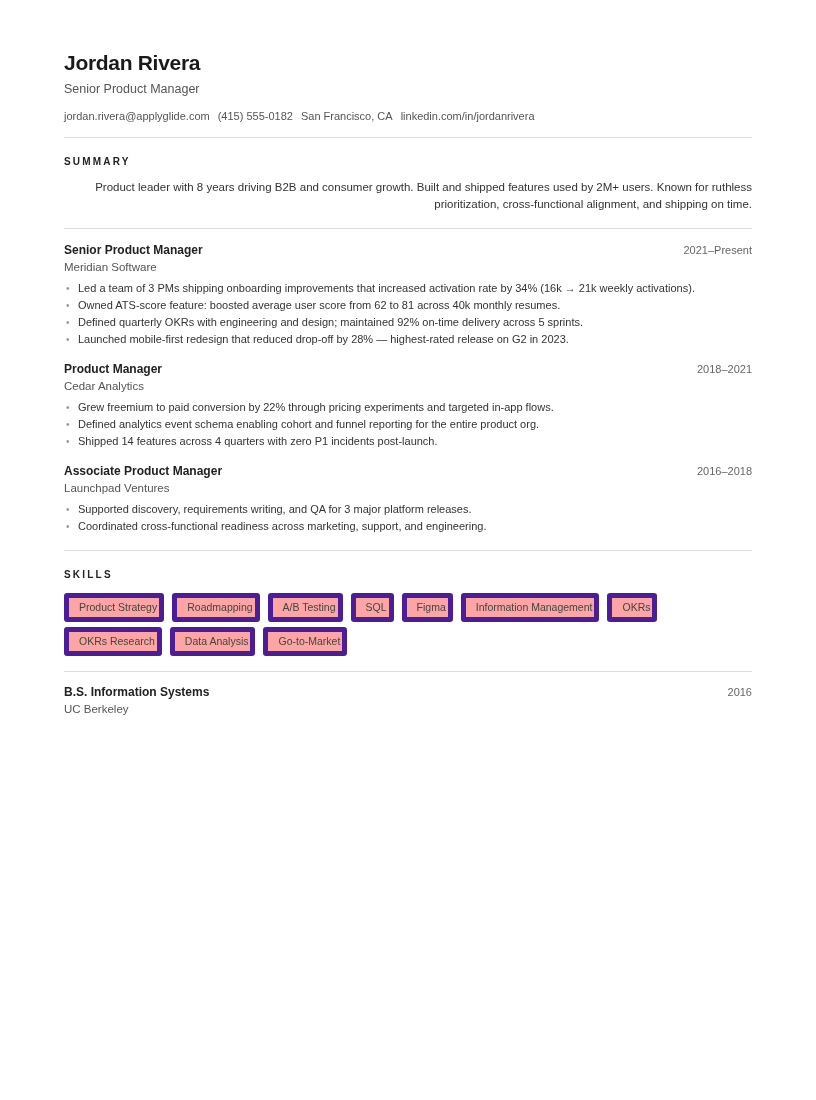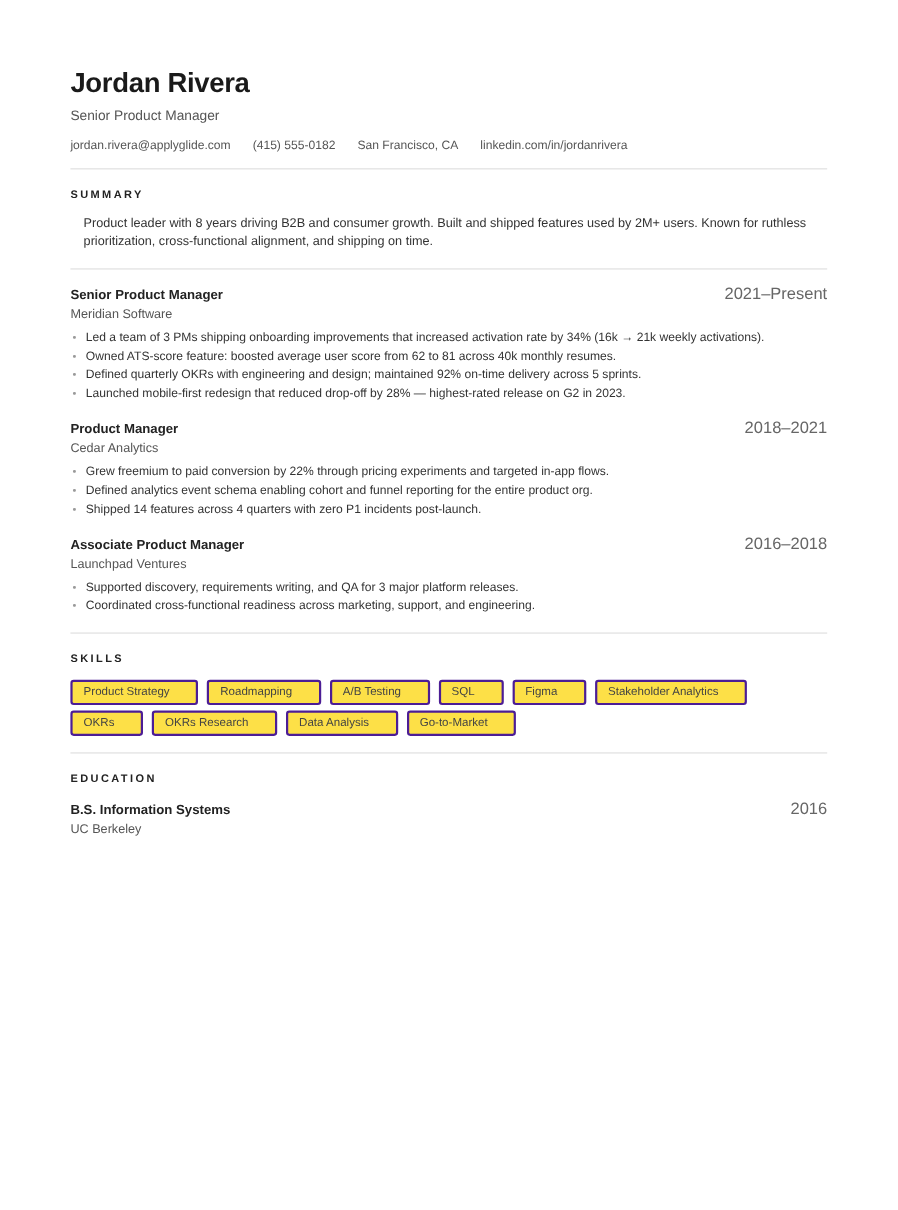--- a/index.html
+++ b/index.html
@@ -8,34 +8,34 @@
     width: 816px;
     height: 1100px;
     background: #ffffff;
     font-family: "Liberation Sans", sans-serif;
     color: #333333;
   }
   .page { padding: 50px 64px 0 64px; }
 
   
   .name {
-    font-size: 25px;
+    font-size: 21px;
     font-weight: bold;
     color: #1a1a1a;
-    margin: 12px 0 7px 0;
+    margin: 1px 0 7px 0;
     letter-spacing: -0.3px;
   }
   .subtitle {
     font-size: 12.5px;
     color: #555555;
     margin: 0 0 14px 0;
   }
   .contact-row {
     display: flex;
-    gap: 20px;
+    gap: 8px;
     font-size: 11px;
     color: #555555;
     align-items: flex-end;
   }
 
   .rule {
     border: none;
     border-top: 1px solid #dddddd;
     margin: 15px 0 0 0;
   }
@@ -47,36 +47,37 @@
     color: #222222;
     margin: 18px 0 0 0;
   }
 
   
   .summary-text {
     font-size: 11.5px;
     line-height: 17px;
     color: #333333;
     margin: 12px 0 0 12px;
+    text-align: right;
   }
 
   
   .job { margin-top: 14px; }
   .job-head, .edu-head {
     display: flex;
     justify-content: space-between;
     align-items: baseline;
   }
   .job-title, .degree {
     font-size: 12px;
     font-weight: bold;
     color: #222222;
   }
   .job-dates, .edu-dates {
-    font-size: 15px;
+    font-size: 11px;
     color: #666666;
   }
   .job-company, .school {
     font-size: 11.5px;
     color: #555555;
     margin-top: 4px;
   }
   .job-bullets {
     list-style: none;
     margin: 7px 0 0 0;
@@ -99,24 +100,24 @@
   }
 
   
   .chips {
     display: flex;
     flex-wrap: wrap;
     gap: 5px 8px;
     margin-top: 13px;
   }
   .chip {
-    border: 2px solid #4c1d95;
+    border: 5px solid #4c1d95;
     border-radius: 3px;
-    background: #fde047;
-    padding: 3px 24px 4px 10px;
+    background: #fca5a5;
+    padding: 3px 2px 4px 10px;
     font-size: 10.5px;
     color: #444444;
     white-space: nowrap;
   }
 
   
   .edu { margin-top: 13px; }
 </style>
 </head>
 <body>
@@ -189,32 +190,31 @@
   <hr class="rule">
 
   <section>
     <h2 class="section-label">SKILLS</h2>
     <div class="chips">
         <span class="chip">Product Strategy</span>
         <span class="chip">Roadmapping</span>
         <span class="chip">A/B Testing</span>
         <span class="chip">SQL</span>
         <span class="chip">Figma</span>
-        <span class="chip">Stakeholder Analytics</span>
+        <span class="chip">Information Management</span>
         <span class="chip">OKRs</span>
         <span class="chip">OKRs Research</span>
         <span class="chip">Data Analysis</span>
         <span class="chip">Go-to-Market</span>
       </div>
   </section>
 
   <hr class="rule">
 
   <section>
-    <h2 class="section-label">EDUCATION</h2>
     <div class="edu">
       <div class="edu-head">
         <span class="degree">B.S. Information Systems</span>
         <span class="edu-dates">2016</span>
       </div>
       <div class="school">UC Berkeley</div>
     </div>
   </section>
 
 </div>

